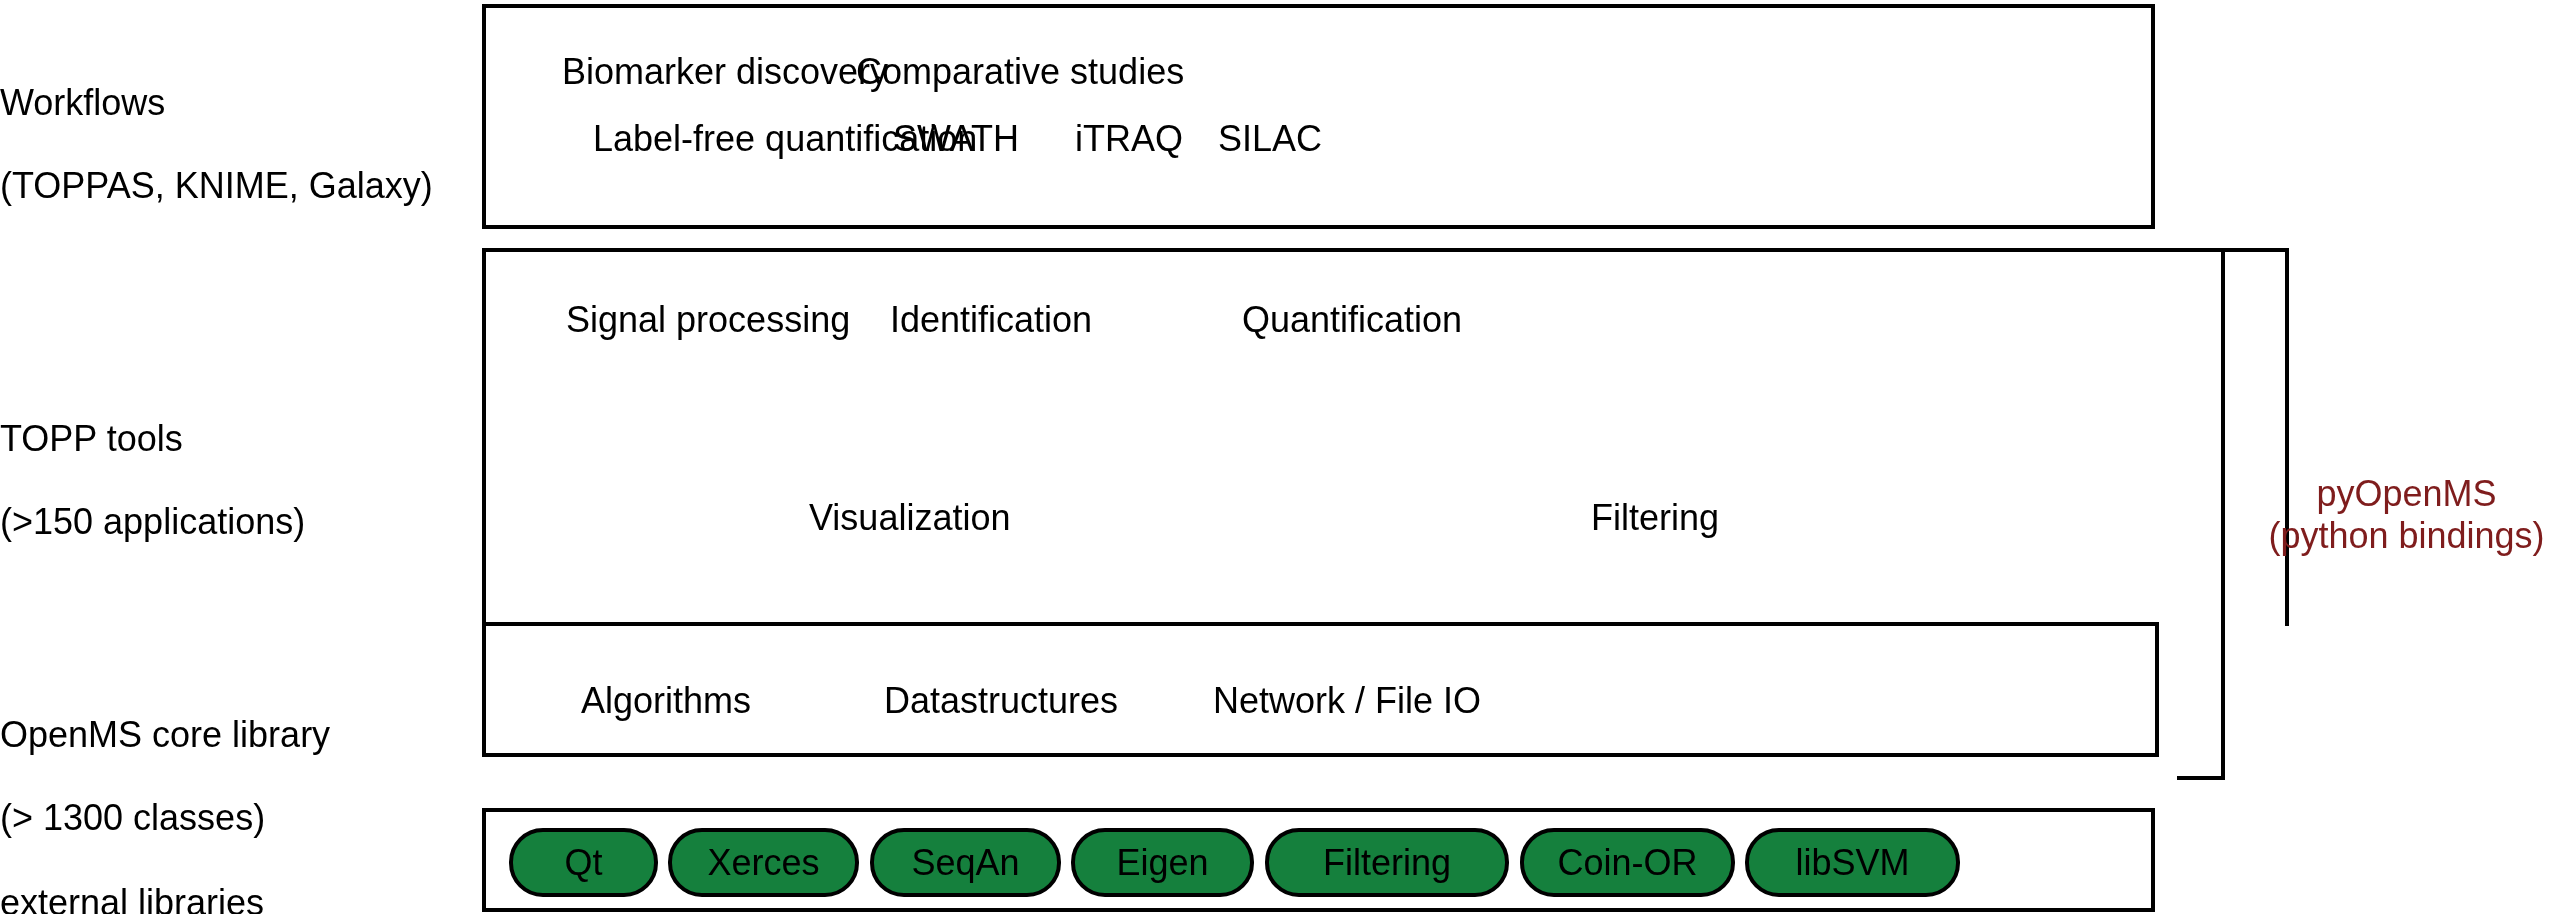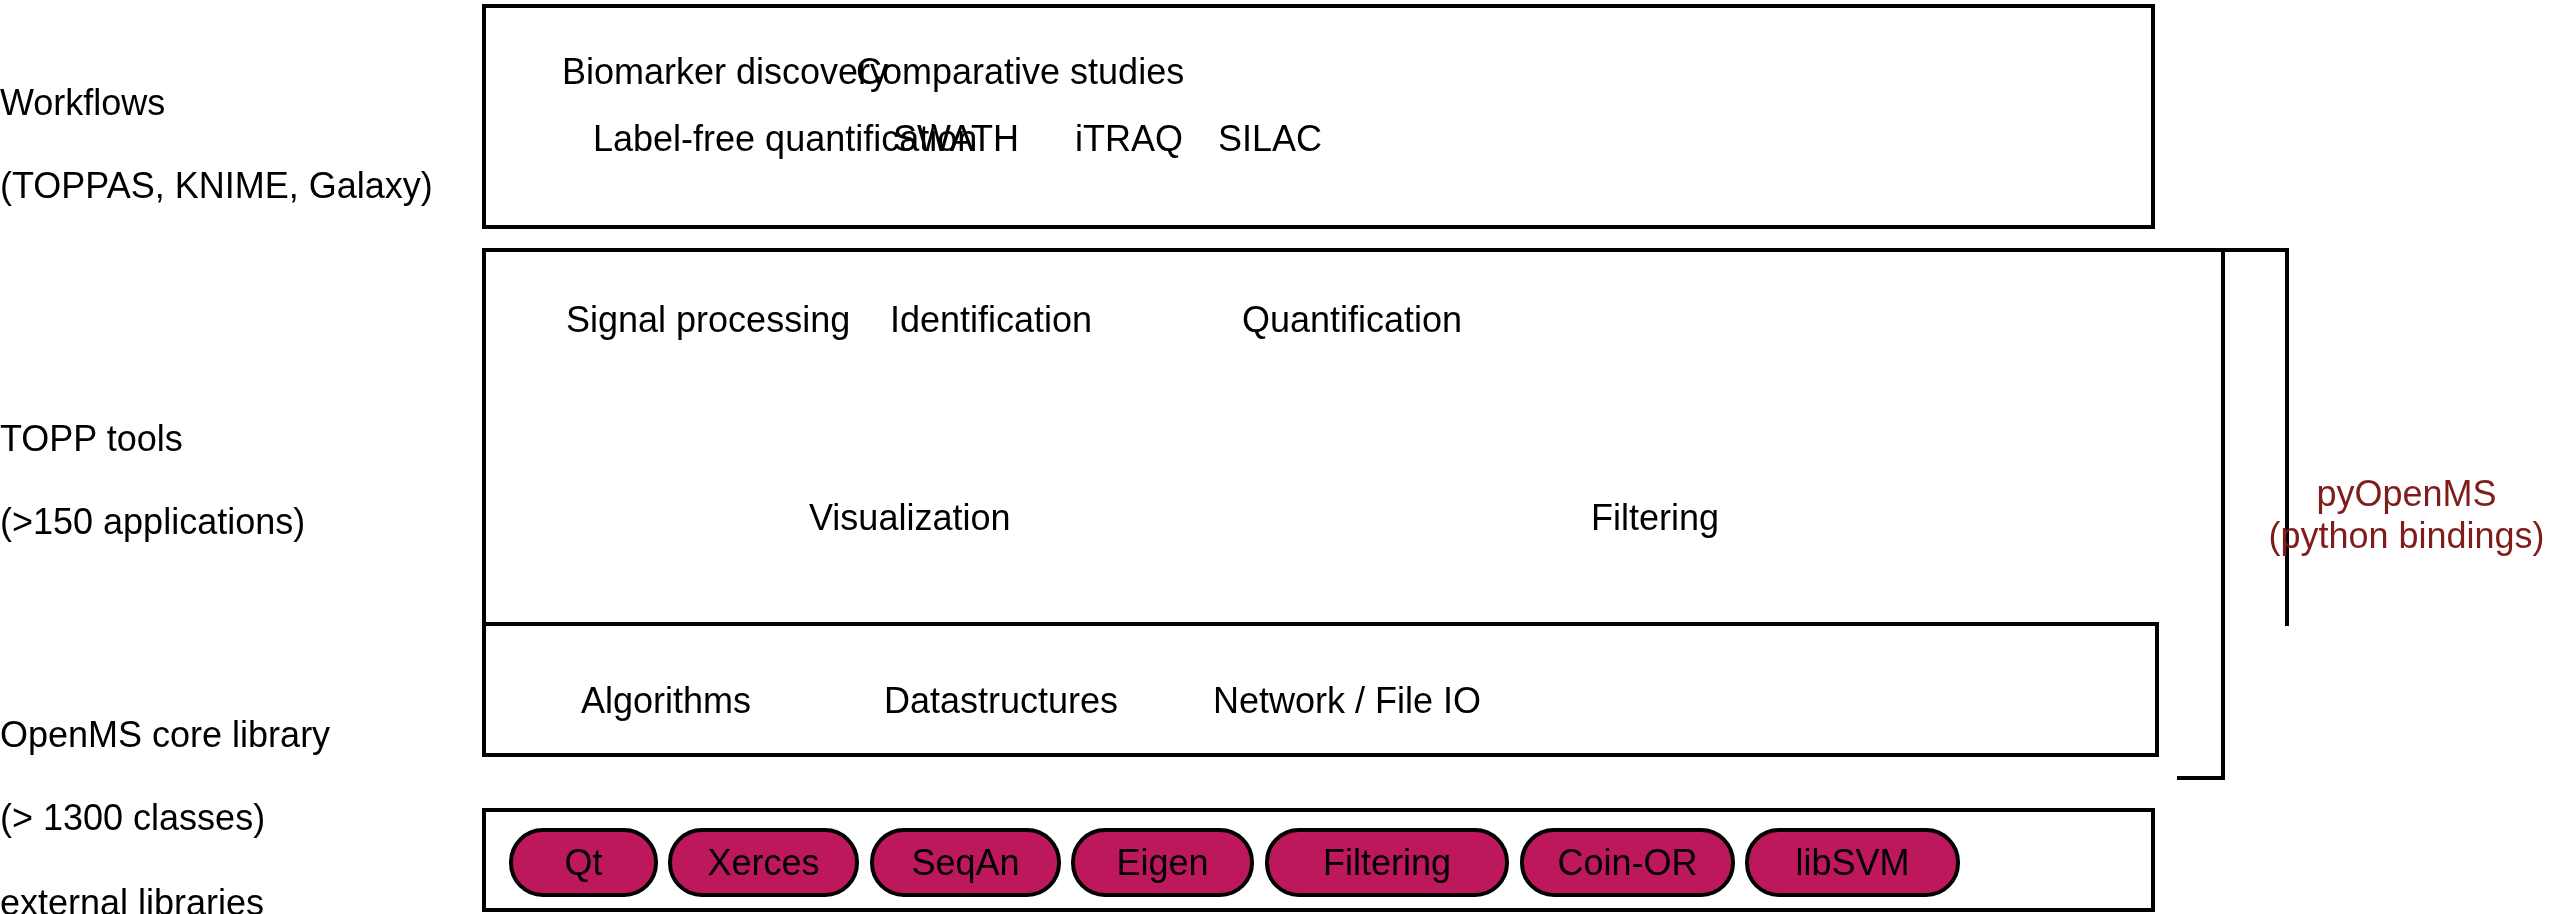--- a/index.html
+++ b/index.html
@@ -67,21 +67,21 @@
     color: #7f1d1d;
   }
   .bracket-label span { display: block; }
 
   
   .pill {
     position: absolute;
     box-sizing: border-box;
     border: 4.4px solid #000000;
     border-radius: 34px;
-    background: #be185d;
+    background: #15803d;
     display: flex;
     align-items: center;
     justify-content: center;
     color: #000;
     white-space: nowrap;
   }
 </style>
 </head>
 <body>
 

